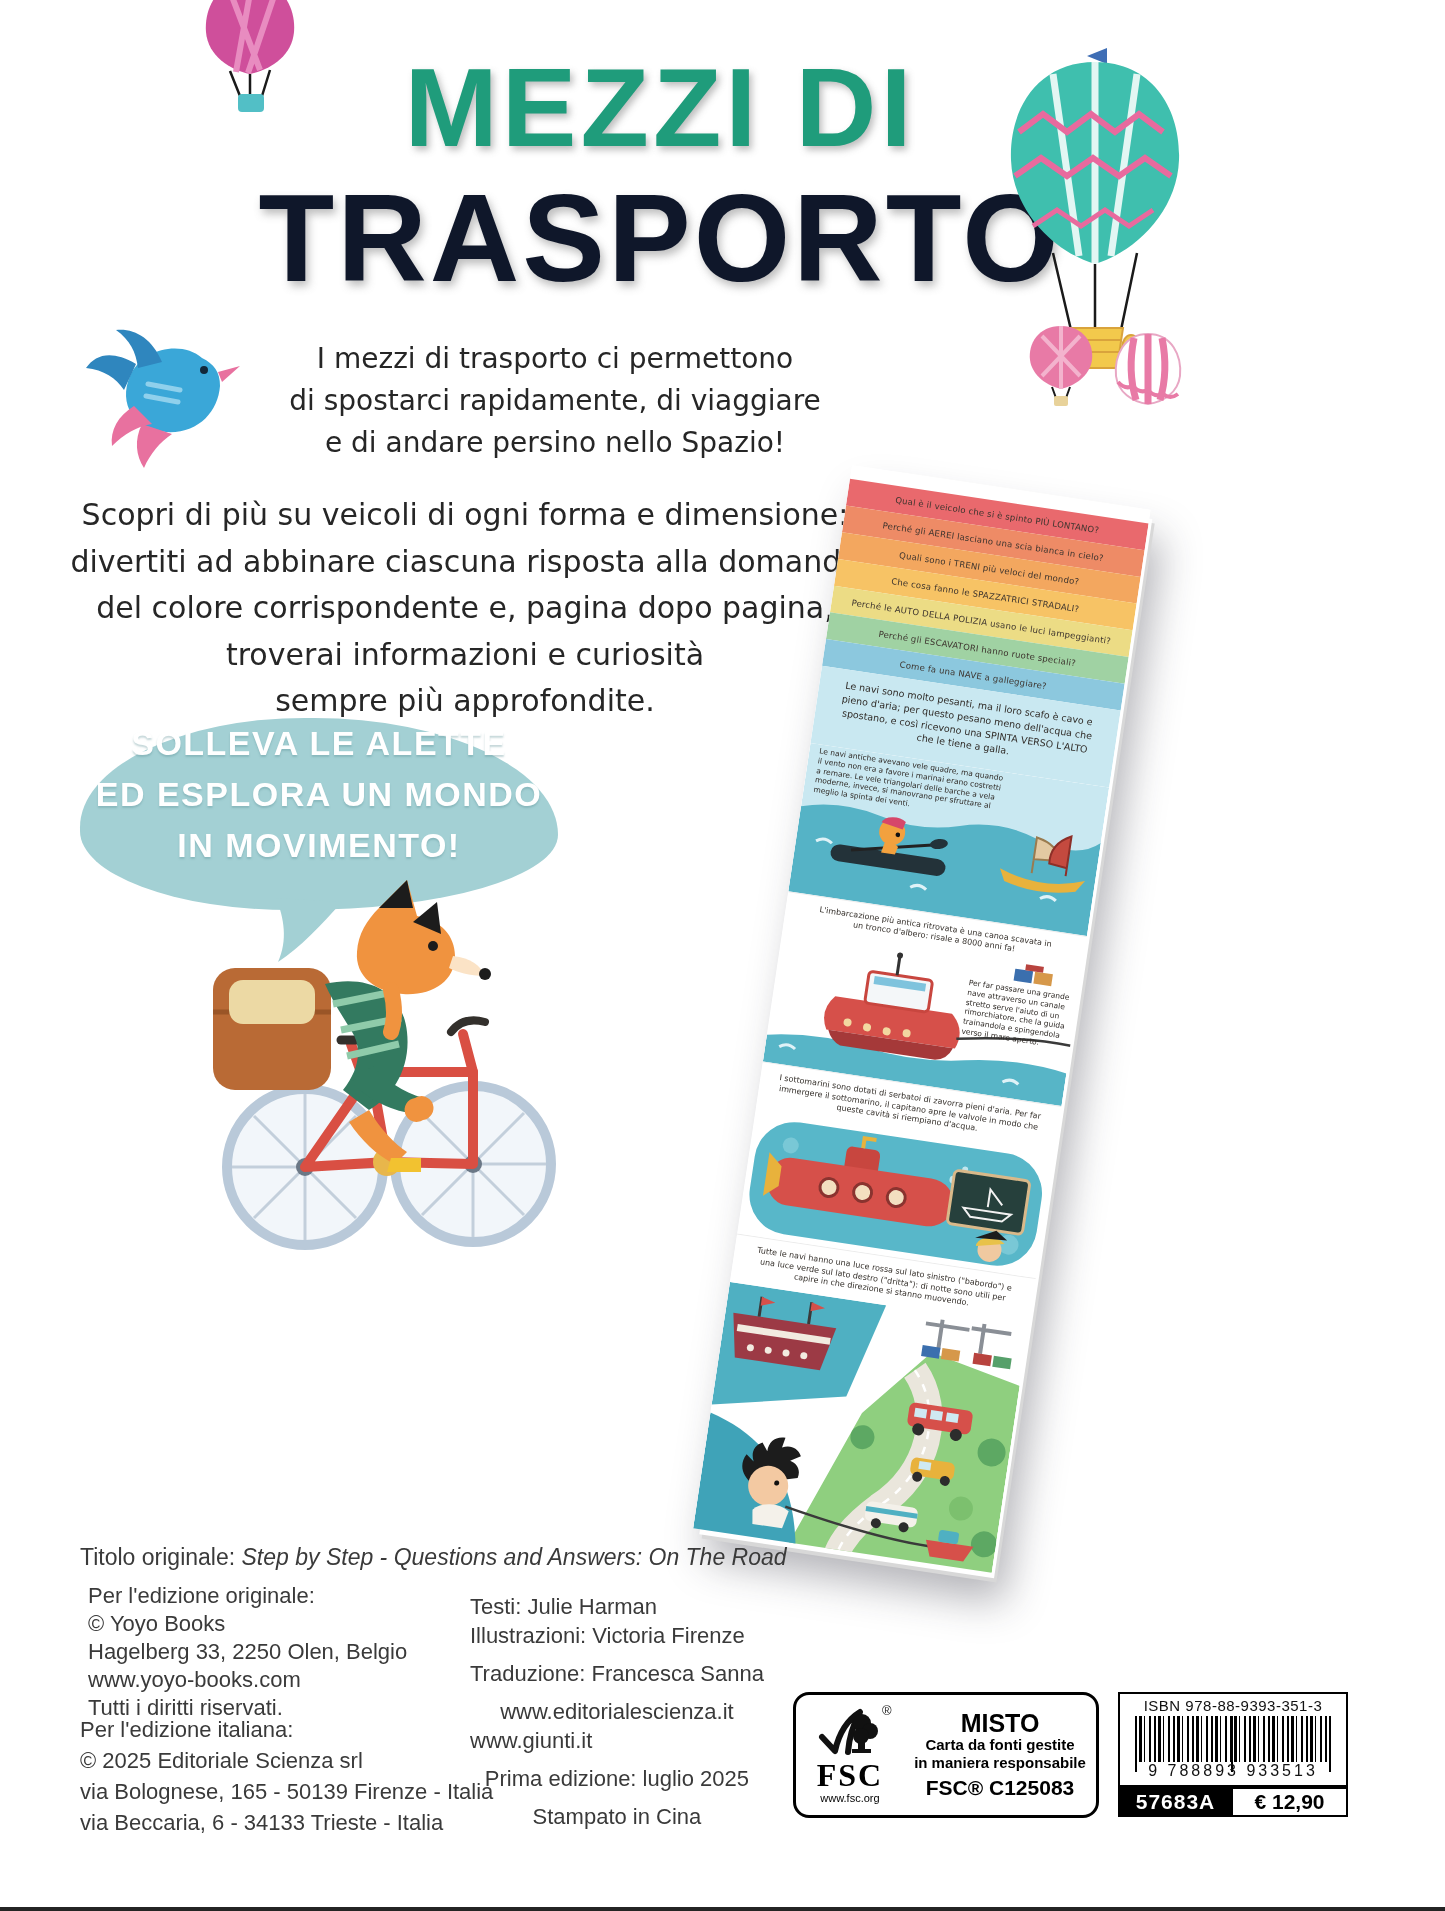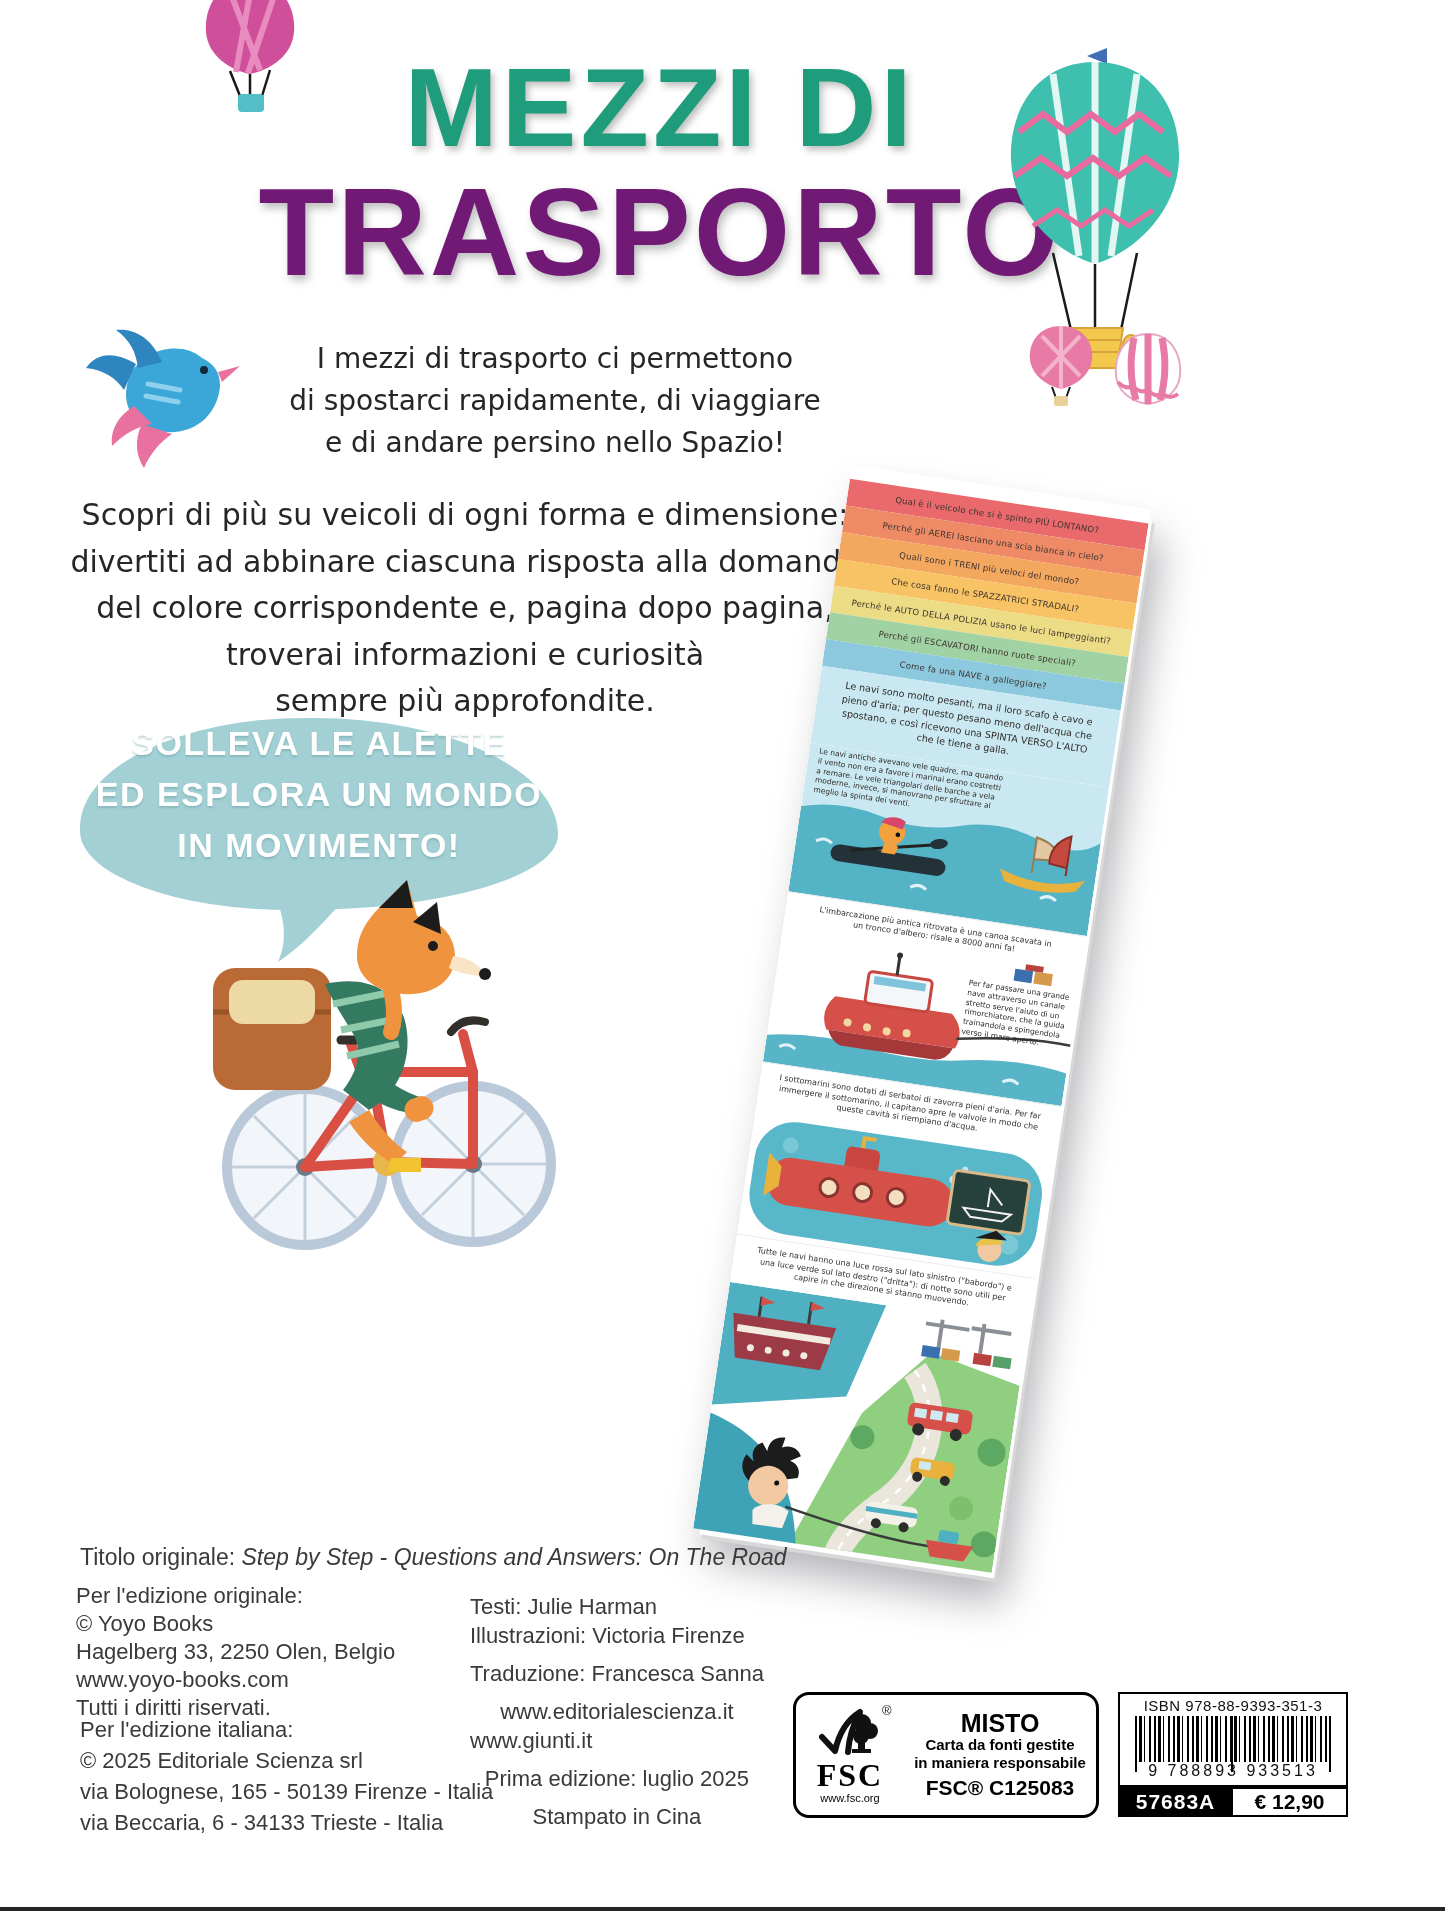--- a/index.html
+++ b/index.html
@@ -3,21 +3,21 @@
 <meta charset="utf-8">
 <style>
   html,body{margin:0;padding:0;background:#ffffff;}
   .cover{position:relative;width:1445px;height:1911px;background:#ffffff;overflow:hidden;
          font-family:"DejaVu Sans",sans-serif;color:#222;padding-left:32px;}
   
   .title-wrap{position:absolute;left:100px;top:52px;width:1120px;text-align:center;}
   .title-l1{font-family:"Liberation Sans",sans-serif;font-weight:800;font-size:112px;
             letter-spacing:4px;color:#1f9c7b;text-shadow:3px 4px 7px rgba(110,110,110,.45);line-height:1.0;}
   .title-l2{font-family:"Liberation Sans",sans-serif;font-weight:800;font-size:124px;
-            letter-spacing:3px;color:#701a75;text-shadow:3px 5px 8px rgba(110,110,110,.45);line-height:1.0;margin-top:6px;}
+            letter-spacing:3px;color:#0f172a;text-shadow:3px 5px 8px rgba(110,110,110,.45);line-height:1.0;margin-top:12px;}
   
   .intro{position:absolute;left:205px;top:338px;width:700px;text-align:center;
          font-size:28px;line-height:1.5;color:#262626;}
   .desc{position:absolute;left:35px;top:492px;width:860px;text-align:center;
         font-size:30px;line-height:1.55;color:#262626;}
   
   .bubble{position:absolute;left:80px;top:718px;width:478px;height:192px;background:#a3d0d4;
           border-radius:48% 52% 55% 45% / 58% 62% 40% 42%;
           display:flex;flex-direction:column;align-items:center;}
   .bubble div{font-family:"Liberation Sans",sans-serif;font-weight:bold;font-size:34px;
@@ -33,21 +33,21 @@
           text-align:center;padding:9px 22px 10px;height:59px;}
   .scene{position:relative;}
   .cap-band{font-size:8px;line-height:1.3;color:#35302b;text-align:center;
             display:flex;align-items:center;justify-content:center;background:#fff;border-top:1px solid #ececec;}
   .cap-overlay{position:absolute;font-size:7.5px;line-height:1.3;color:#2f2a26;}
   .page-margin{height:14px;background:#fff;}
   
   .credits{position:absolute;font-size:22px;line-height:30px;color:#3a3a3a;
            font-family:"Liberation Sans",sans-serif;}
   .c-title{top:1542px;left:80px;font-size:23px;}
-  .c-block1{top:1582px;left:76px;line-height:28px;}
+  .c-block1{top:1582px;left:88px;line-height:28px;}
   .c-block2{top:1714px;left:80px;line-height:31px;}
   .c-mid{top:1592px;left:470px;line-height:29px;}
   .c-mid p{margin:0 0 0 0;}
   .gap-s{margin-top:9px !important;text-align:center;}
   
   .fsc-box{position:absolute;left:793px;top:1692px;width:300px;height:120px;border:3px solid #000;
            border-radius:16px;display:flex;align-items:center;background:#fff;
            font-family:"Liberation Sans",sans-serif;}
   .fsc-left{width:108px;display:flex;flex-direction:column;align-items:center;justify-content:center;}
   .fsc-acronym{font-family:"Liberation Serif",serif;font-weight:bold;font-size:32px;letter-spacing:2px;color:#000;line-height:1;}

